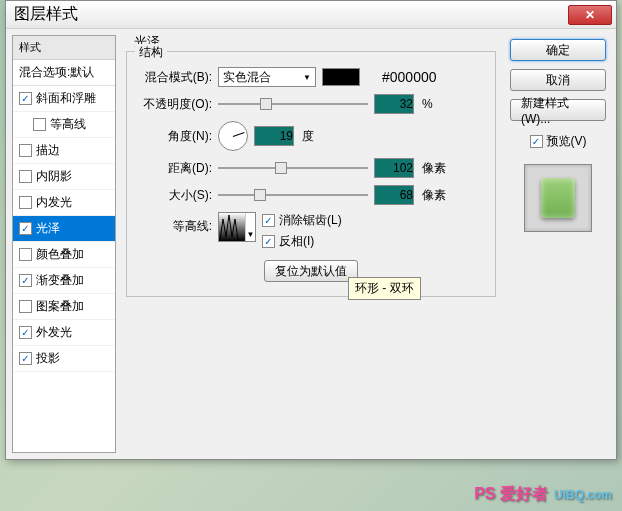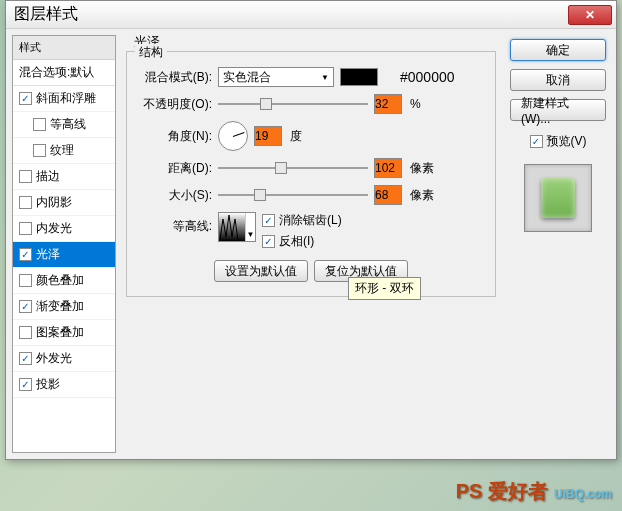--- a/index.html
+++ b/index.html
@@ -16,44 +16,44 @@
 .left-item.indent { padding-left: 20px; }
 .left-item.selected { background: #0078d7; color: #fff; }
 .cb { width: 13px; height: 13px; border: 1px solid #888; background: #fff; display: inline-flex; align-items: center; justify-content: center; font-size: 10px; color: #0060c0; }
 .cb.checked::after { content: "✓"; }
 .center-panel { flex: 1; padding: 4px 10px; position: relative; }
 .fieldset { border: 1px solid #c0c0c0; padding: 8px 10px 14px 10px; margin-top: 4px; position: relative; }
 .fieldset-title { position: absolute; top: -8px; left: 8px; background: #f0f0f0; padding: 0 4px; font-size: 12px; }
 .outer-title { position: absolute; top: -2px; left: 14px; background: #f0f0f0; padding: 0 4px; font-size: 13px; }
 .row { display: flex; align-items: center; margin: 7px 0; gap: 6px; }
 .label { width: 75px; text-align: right; }
-.select { width: 116px; height: 20px; border: 1px solid #888; background: #fff; display: flex; align-items: center; padding: 0 4px; justify-content: space-between; }
+.select { width: 98px; height: 20px; border: 1px solid #888; background: #fff; display: flex; align-items: center; padding: 0 4px; justify-content: space-between; }
 .select-arrow { font-size: 8px; }
 .swatch { width: 38px; height: 18px; background: #000; border: 1px solid #888; }
 .hex { font-size: 14px; margin-left: 16px; }
 .slider { flex: 1; height: 16px; position: relative; max-width: 150px; }
 .slider-track { position: absolute; top: 7px; left: 0; right: 0; height: 2px; background: #a0a0a0; }
 .slider-thumb { position: absolute; top: 2px; width: 12px; height: 12px; background: #e8e8e8; border: 1px solid #888; transform: translateX(-50%); }
-.num-input { width: 28px; height: 20px; border: 1px solid #888; background: #f97316; text-align: left; line-height: 18px; }
+.num-input { width: 40px; height: 20px; border: 1px solid #888; background: #0f766e; text-align: right; line-height: 18px; }
 .unit { margin-left: 2px; }
 .dial { width: 30px; height: 30px; border: 1px solid #888; border-radius: 50%; background: #fff; position: relative; }
 .dial-hand { position: absolute; top: 14px; left: 14px; width: 12px; height: 1px; background: #000; transform-origin: left; transform: rotate(-19deg); }
 .contour-box { width: 38px; height: 30px; border: 1px solid #888; background: #fff; position: relative; display: inline-flex; }
 .contour-img { width: 26px; height: 28px; background: linear-gradient(#fff, #000); position: relative; }
 .contour-arrow { width: 10px; display: flex; align-items: flex-end; justify-content: center; font-size: 8px; padding-bottom: 2px; border-left: 1px solid #ccc; }
 .btn { height: 22px; border: 1px solid #888; background: linear-gradient(#fff, #e0e0e0); border-radius: 3px; padding: 0 10px; cursor: pointer; display: inline-flex; align-items: center; justify-content: center; }
 .right-panel { width: 104px; padding: 4px 0; display: flex; flex-direction: column; gap: 8px; align-items: center; }
 .right-panel .btn { width: 96px; }
 .preview-row { display: flex; align-items: center; gap: 4px; margin-top: 4px; }
 .preview-box { width: 68px; height: 68px; border: 1px solid #888; background: #d8d8d8; display: flex; align-items: center; justify-content: center; margin-top: 6px; box-shadow: inset 0 0 4px rgba(0,0,0,0.2); }
 .preview-gem { width: 34px; height: 40px; background: linear-gradient(#9dd07a, #6fb050); border-radius: 4px; box-shadow: inset 0 0 6px rgba(255,255,255,0.6), 0 2px 4px rgba(0,0,0,0.4); }
 .tooltip { position: absolute; background: #ffffe0; border: 1px solid #888; padding: 2px 6px; font-size: 12px; left: 232px; top: 242px; }
 .btn-row { display: flex; gap: 6px; justify-content: center; margin-top: 10px; }
 .watermark { position: absolute; bottom: 6px; right: 10px; color: #5fc0e8; font-size: 18px; font-weight: bold; text-shadow: 1px 1px 2px rgba(0,0,0,0.5); display: flex; align-items: baseline; gap: 6px; }
-.watermark .logo { color: #c2410c; font-size: 20px; text-align: center; }
+.watermark .logo { color: #ec4899; font-size: 16px; text-align: center; }
 .contour-svg { position: absolute; top:0; left:0; }
 </style>
 </head>
 <body>
 
 <div class="dialog">
   <div class="titlebar">
     <span class="titlebar-text">图层样式</span>
     <div class="close-btn">
       <span>✕</span>
@@ -64,24 +64,20 @@
       <div class="left-header">样式</div>
       <div class="left-sub">混合选项:默认</div>
       <div id="side-items">
           <div class="left-item">
             <span class="cb checked"></span>
             <span>斜面和浮雕</span>
           </div>
           <div class="left-item indent">
             <span class="cb"></span>
             <span>等高线</span>
-          </div>
-          <div class="left-item indent">
-            <span class="cb"></span>
-            <span>纹理</span>
           </div>
           <div class="left-item">
             <span class="cb"></span>
             <span>描边</span>
           </div>
           <div class="left-item">
             <span class="cb"></span>
             <span>内阴影</span>
           </div>
           <div class="left-item">
@@ -185,21 +181,20 @@
               <span>消除锯齿(L)</span>
             </label>
             <label style="display:flex;align-items:center;gap:4px;">
               <span class="cb checked"></span>
               <span>反相(I)</span>
             </label>
           </div>
         </div>
 
         <div class="btn-row">
-          <div class="btn">设置为默认值</div>
           <div class="btn">复位为默认值</div>
         </div>
       </div>
       <div class="tooltip">环形 - 双环</div>
     </div>
 
     <div class="right-panel">
       <div class="btn" style="border-color:#3080d0;box-shadow:0 0 3px #60a0e0;">确定</div>
       <div class="btn">取消</div>
       <div class="btn">新建样式(W)...</div>

